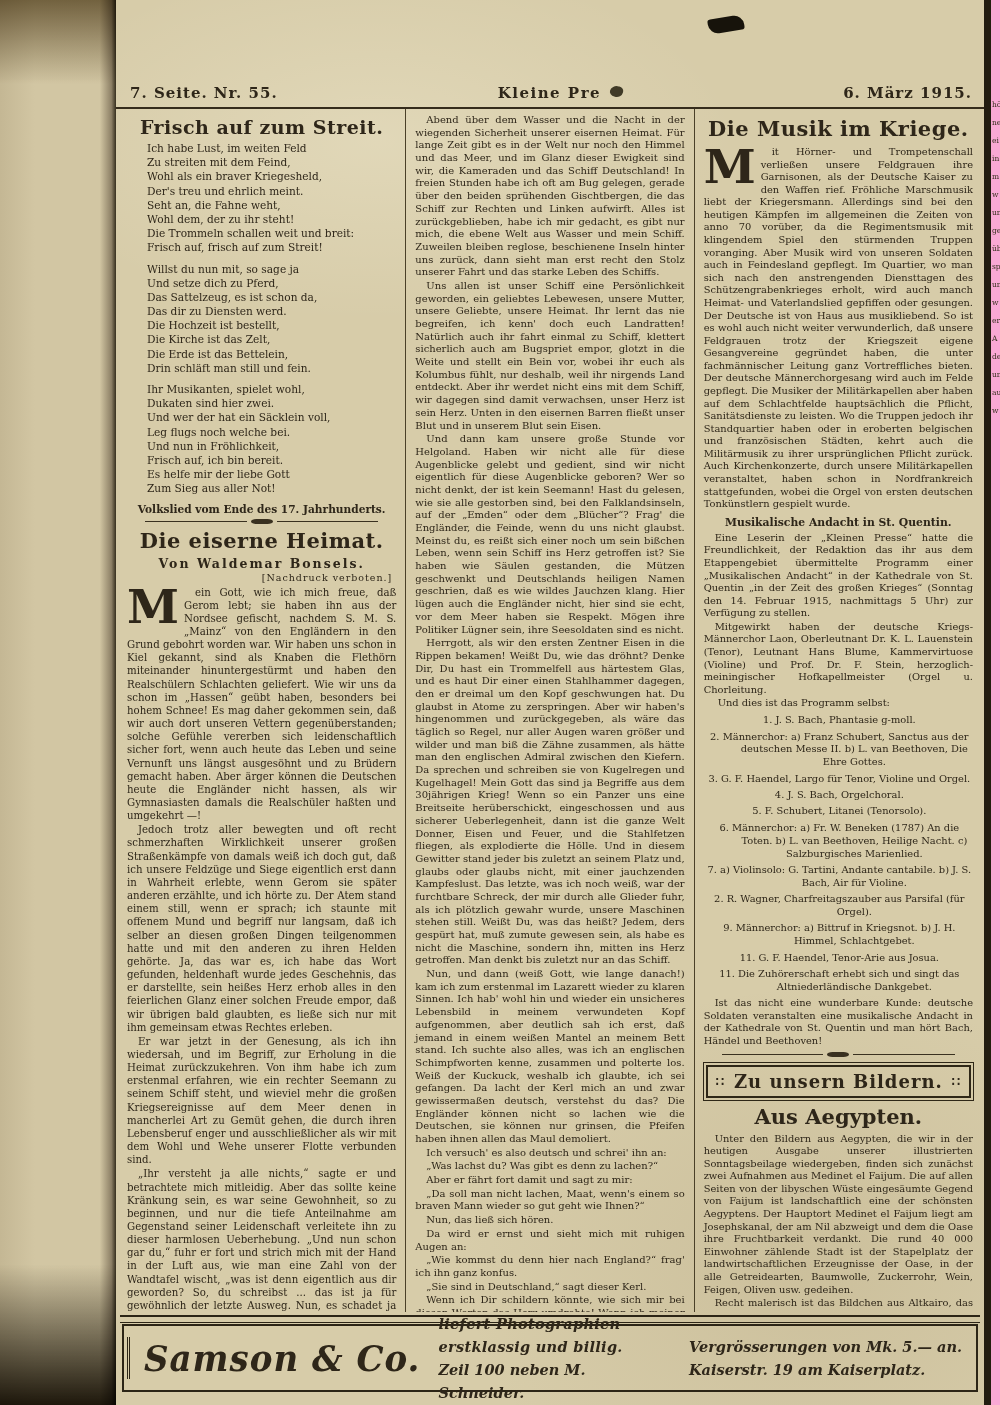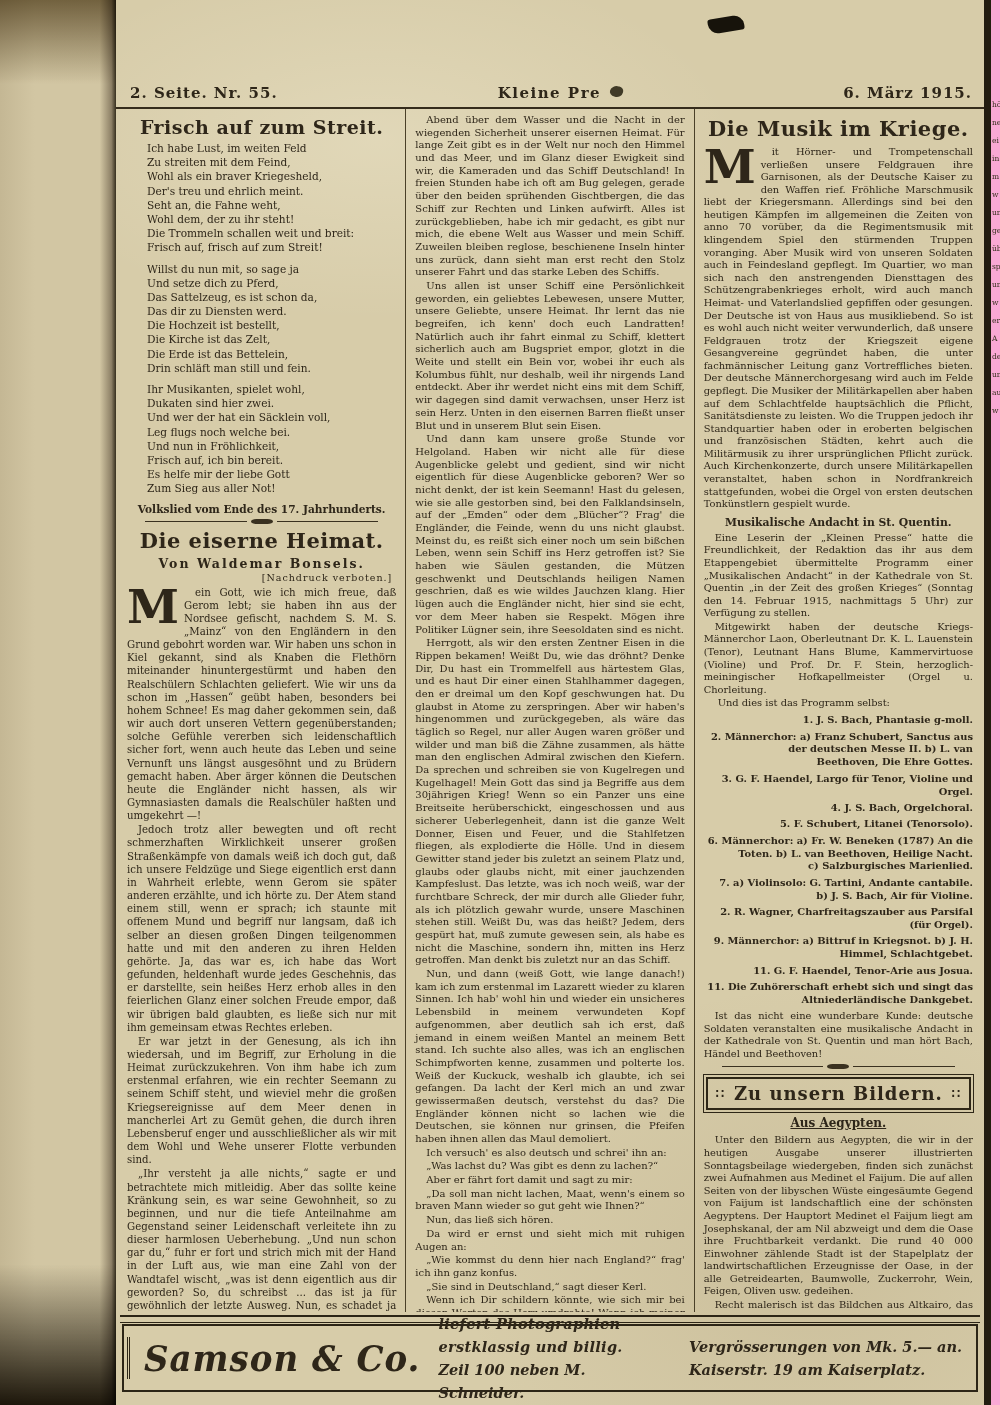--- a/index.html
+++ b/index.html
@@ -73,34 +73,34 @@
   }
   .nodent{text-indent:0;}
   
   .art-title{font-weight:bold;text-align:center;margin:2px 0 3px 0;letter-spacing:.5px;}
   .t-poem{font-size:19px;}
   .t-story{font-size:21px;margin-top:4px;}
   .t-musik{font-size:21px;margin-bottom:5px;}
   .byline{text-align:center;font-size:12.5px;font-weight:bold;letter-spacing:2px;margin:0 0 1px 0;}
   .notice{text-align:right;font-size:9.5px;letter-spacing:1px;margin:0 4px 3px 0;}
   .subhead{text-align:center;font-weight:bold;font-size:10.8px;margin:5px 0 3px 0;}
-  .egypt-title{text-align:center;font-weight:bold;font-size:12px;margin:6px 0 4px 0;text-decoration:underline;}
+  .egypt-title{text-align:center;font-weight:bold;font-size:21px;margin:6px 0 4px 0;}
   
   .poem{padding-left:20px;margin-bottom:2px;}
   .stanza{font-size:10.6px;line-height:1.34;white-space:pre-line;margin-bottom:7px;}
   .poem-attr{font-size:10.6px;font-weight:bold;text-align:center;padding-left:0;margin:2px 0 4px 0;}
   
   .divider{display:flex;align-items:center;justify-content:center;margin:4px 18px 4px 18px;}
   .divider .line{flex:1;height:1px;background:#3a3120;}
   .divider .gem{width:22px;height:5px;background:#3a3120;margin:0 4px;border-radius:50%/100%;}
   
   .prog{margin:2px 0 2px 2px;}
   .prog-item{
     font-size:9.9px;line-height:1.3;padding-left:30px;text-indent:-30px;
-    margin-bottom:3.5px;text-align:right;font-weight:bold;
+    margin-bottom:3.5px;text-align:center;
   }
   .prog-intro{text-indent:14px;font-size:9.9px;line-height:1.3;margin:1px 0 4px 0;}
   
   .pic-box{
     border:2px solid #2e2717;outline:1px solid #2e2717;outline-offset:2px;
     margin:8px 2px 4px 2px;padding:4px 8px;
     display:flex;align-items:center;justify-content:space-between;
   }
   .pic-box .deco{font-size:13px;font-weight:bold;letter-spacing:1px;}
   .pic-box .label{font-size:18px;font-weight:bold;letter-spacing:1px;}
@@ -126,21 +126,21 @@
 </head>
 <body>
 
 <div class="scan-margin"></div>
 
 <div class="page">
 
   <div class="fold-mark"></div>
 
   <div class="masthead">
-    <span class="mh-left">2. Seite.  Nr. 55.</span>
+    <span class="mh-left">7. Seite.  Nr. 55.</span>
     <span class="mh-center"><span>Kleine Pre</span><span class="smudge"></span></span>
     <span class="mh-right">6. März 1915.</span>
   </div>
   <div class="head-rule"></div>
 
   <div class="cols">
 
     <div class="col col-left">
       <div class="art-title t-poem">Frisch auf zum Streit.</div>
       <div class="poem">

